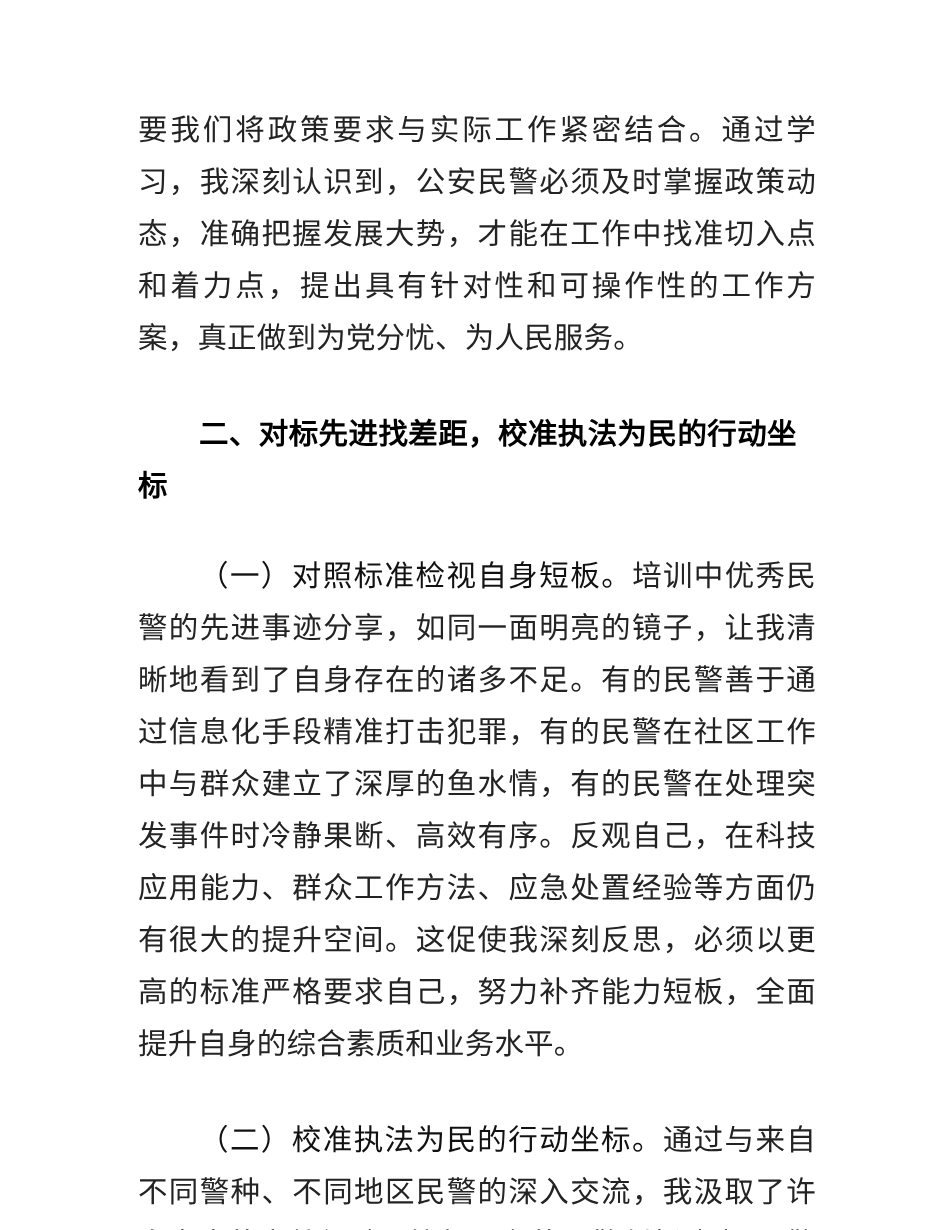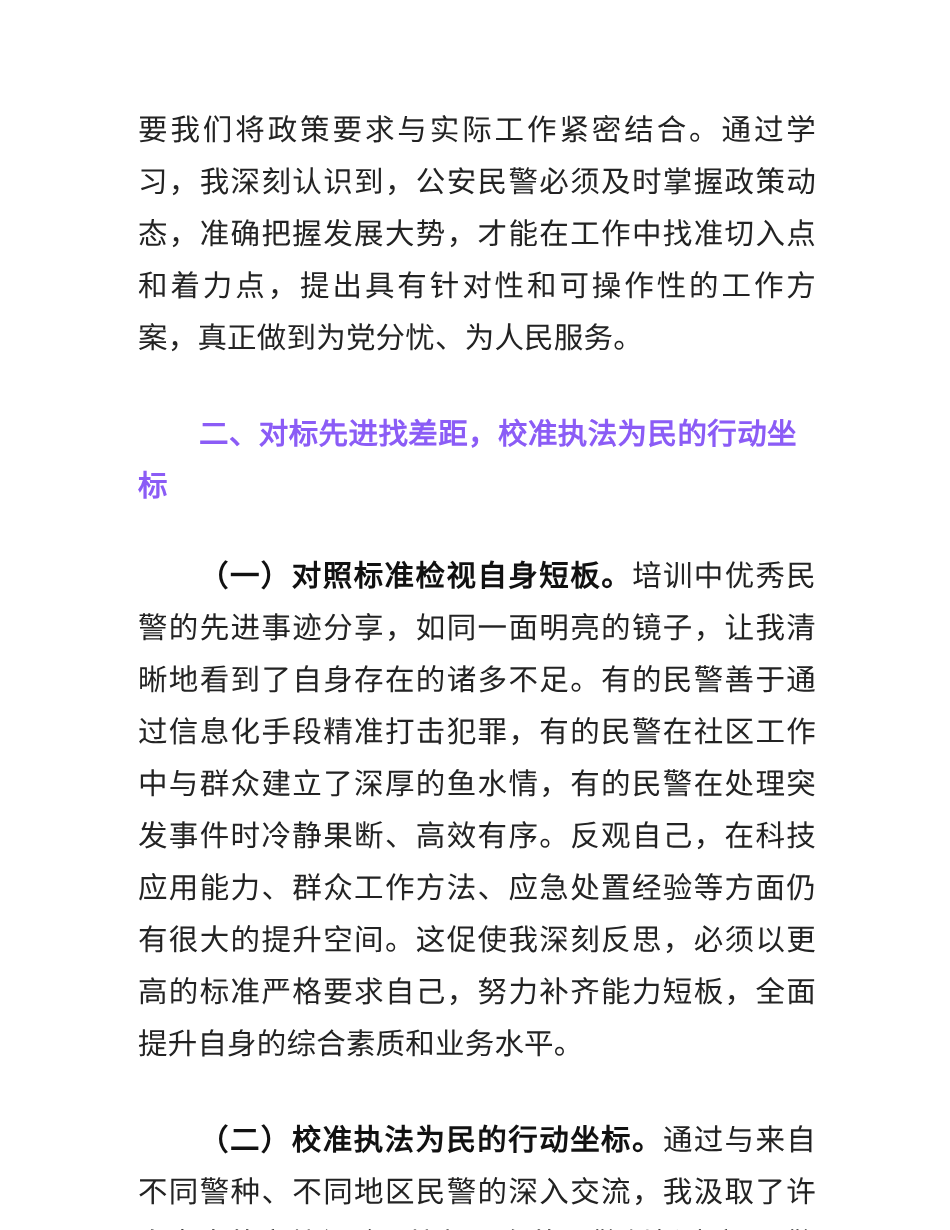--- a/index.html
+++ b/index.html
@@ -54,31 +54,31 @@
   .gap-before-heading { height: 44px; }
   .gap-after-heading  { height: 38px; }
   .gap-between-paras  { height: 44px; }
 
   
   .heading {
     font-family: "Liberation Sans", "DejaVu Sans", sans-serif;
     font-size: 29.5px;
     line-height: 52px;
     font-weight: 700;
-    color: #8b5cf6;
+    color: #000000;
     text-indent: 61px;
     letter-spacing: 0.4px;
     margin: 0;
     text-align: left;
   }
 
   
   .lead {
     font-family: "Liberation Sans", "DejaVu Sans", sans-serif;
-    font-weight: 700;
+    font-weight: 400;
     color: #111111;
     letter-spacing: 0.3px;
   }
 </style>
 </head>
 <body>
 
 <div class="page">
   <div class="content">
 

